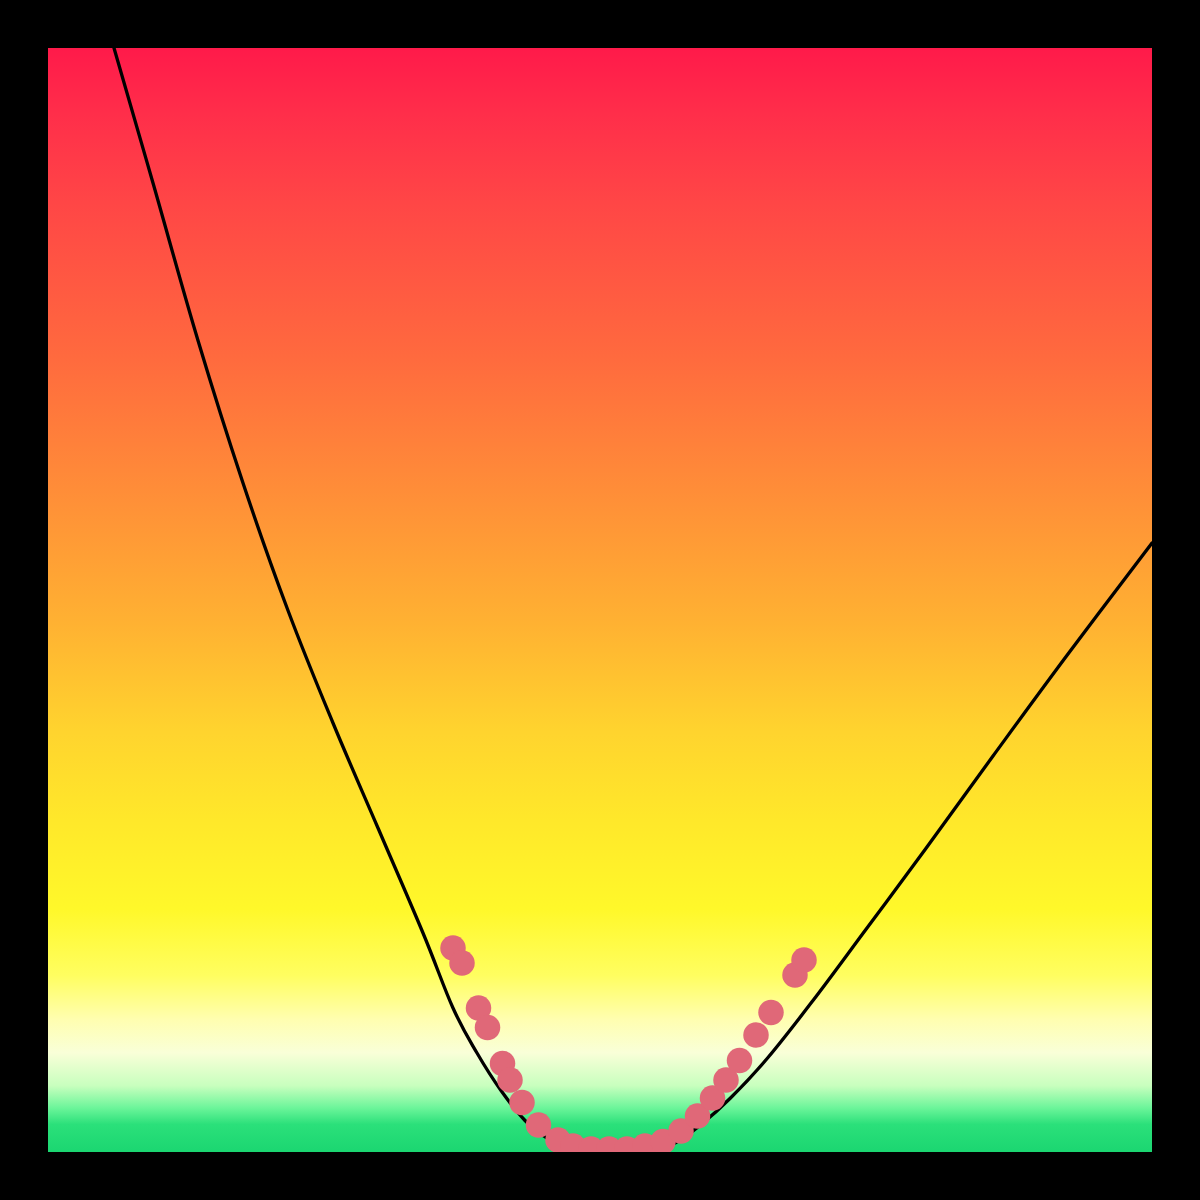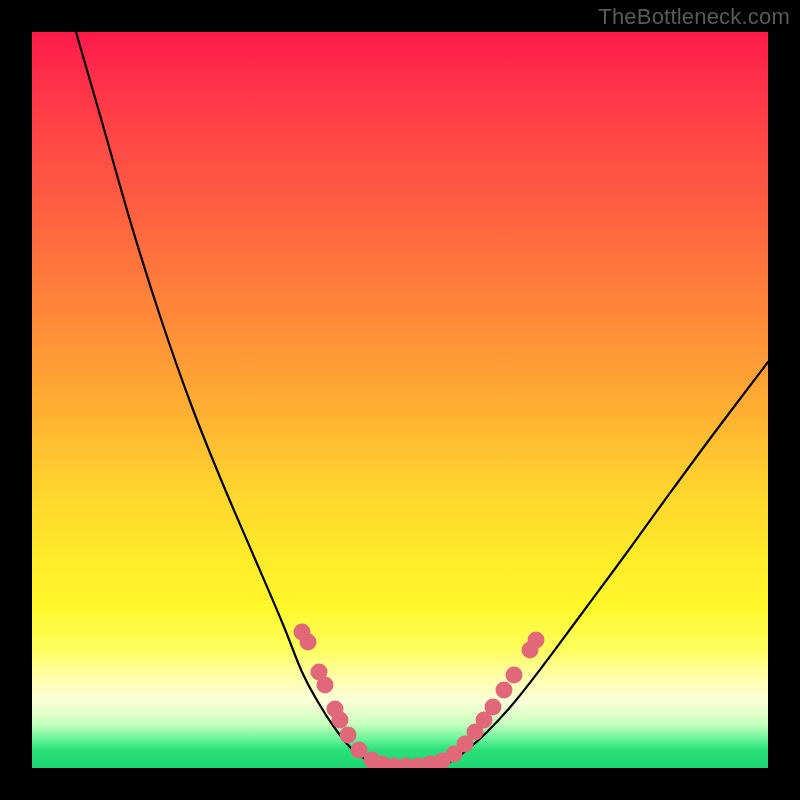--- a/index.html
+++ b/index.html
@@ -69,21 +69,20 @@
     top: 0;
     width: 100%;
     height: 100%;
   }
 </style>
 </head>
 <body>
 
 <div class="frame">
 
-  <div class="watermark">TheBottleneck.com</div>
 
   <div class="plot-area">
     <div class="gradient"></div>
 
     <svg class="curves" viewBox="0 0 736 736" preserveAspectRatio="none">
       <g id="curve-group">
           <path d="M 44 0 C 48.68 16.2, 59.92 54.9, 70 90 C 80.08 125.1, 89.2 159, 100 195 C 110.8 231, 119.2 257.6, 130 290 C 140.8 322.4, 149.2 346.2, 160 375 C 170.8 403.8, 179.2 423.9, 190 450 C 200.8 476.1, 209.2 494.8, 220 520 C 230.8 545.2, 241 568.4, 250 590 C 259 611.6, 263.52 625.6, 270 640 C 276.48 654.4, 280.24 660.1, 286 670 C 291.76 679.9, 296.24 686.9, 302 695 C 307.76 703.1, 312.42 709.24, 318 715 C 323.58 720.76, 328.14 723.76, 333 727 C 337.86 730.24, 345 733, 345 733 C 345 733, 333 727, 333 727 C 333 727, 340.14 731.56, 345 733 C 349.86 734.44, 354.6 734.64, 360 735 C 365.4 735.36, 369.6 735, 375 735 C 380.4 735, 384.6 735.36, 390 735 C 395.4 734.64, 399.96 733.9, 405 733 C 410.04 732.1, 418 730, 418 730 C 418 730, 405 733, 405 733 C 405 733, 412.6 732.7, 418 730 C 423.4 727.3, 428.34 723.4, 435 718 C 441.66 712.6, 446.9 708.1, 455 700 C 463.1 691.9, 470.1 684.7, 480 673 C 489.9 661.3, 498.3 650.3, 510 635 C 521.7 619.7, 531.5 606.18, 545 588 C 558.5 569.82, 569.7 554.88, 585 534 C 600.3 513.12, 612.9 495.4, 630 472 C 647.1 448.6, 660.92 429.56, 680 404 C 699.08 378.44, 725.92 343.32, 736 330" fill="none" stroke="#000000" stroke-width="2.2" stroke-linecap="round"></path>
         </g>
       <g id="marker-group">
           <circle cx="270" cy="600" r="8.5" fill="#e06878" stroke="#c44f60" stroke-width="0"></circle>

